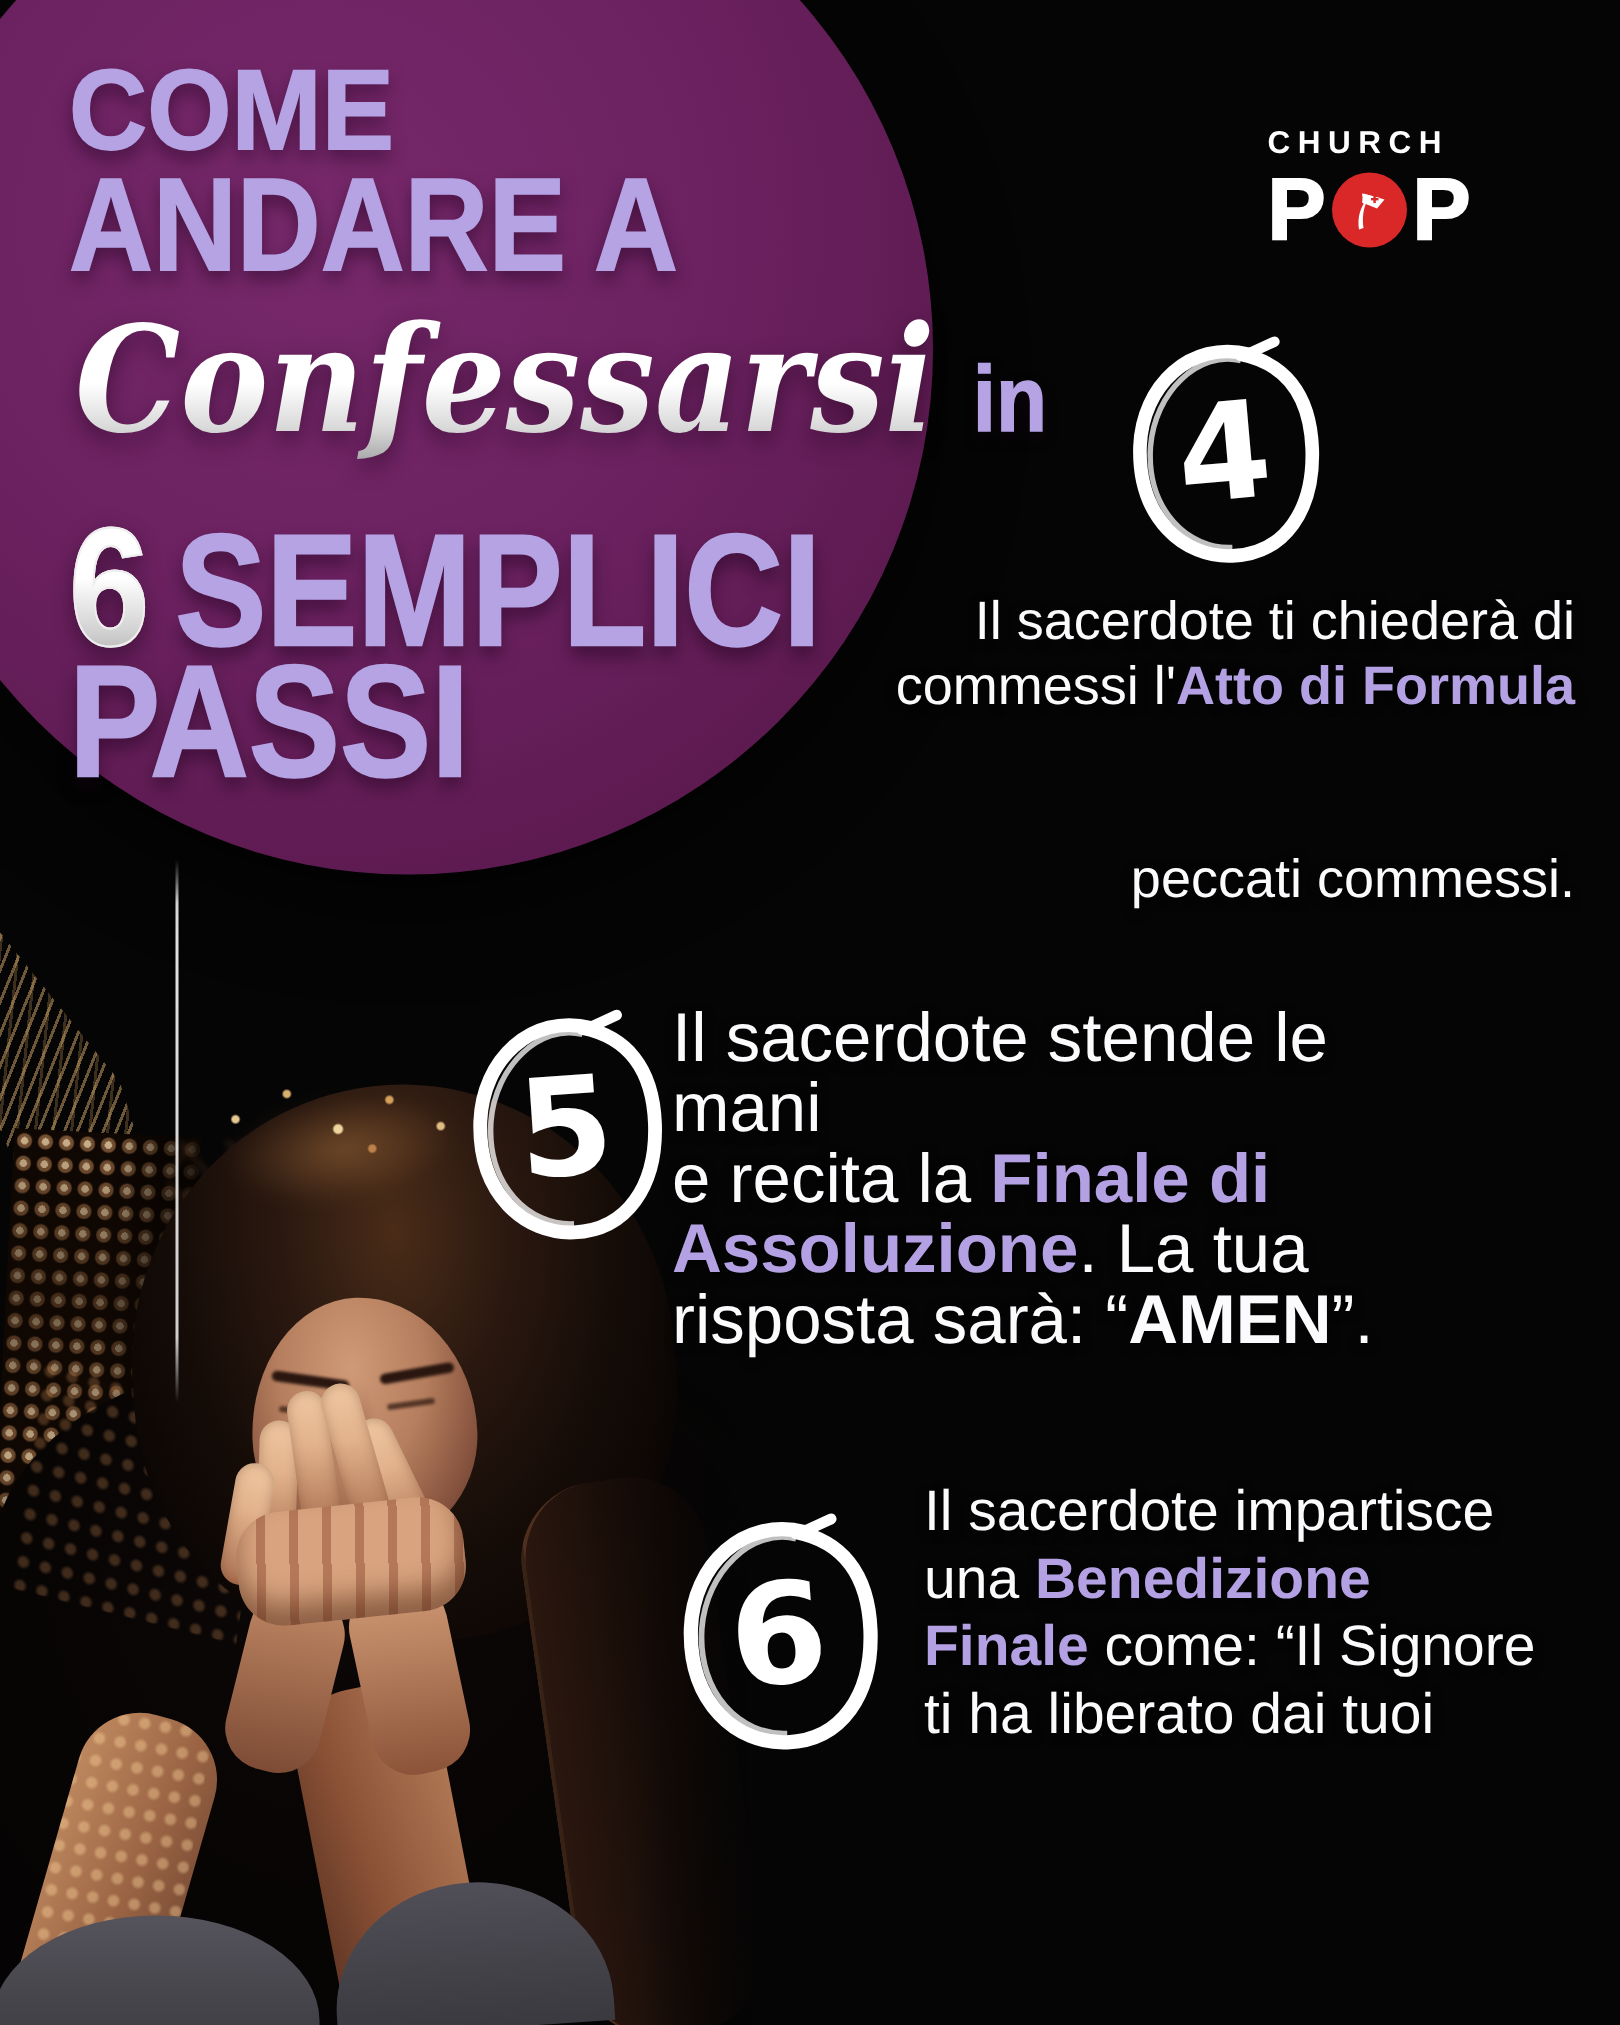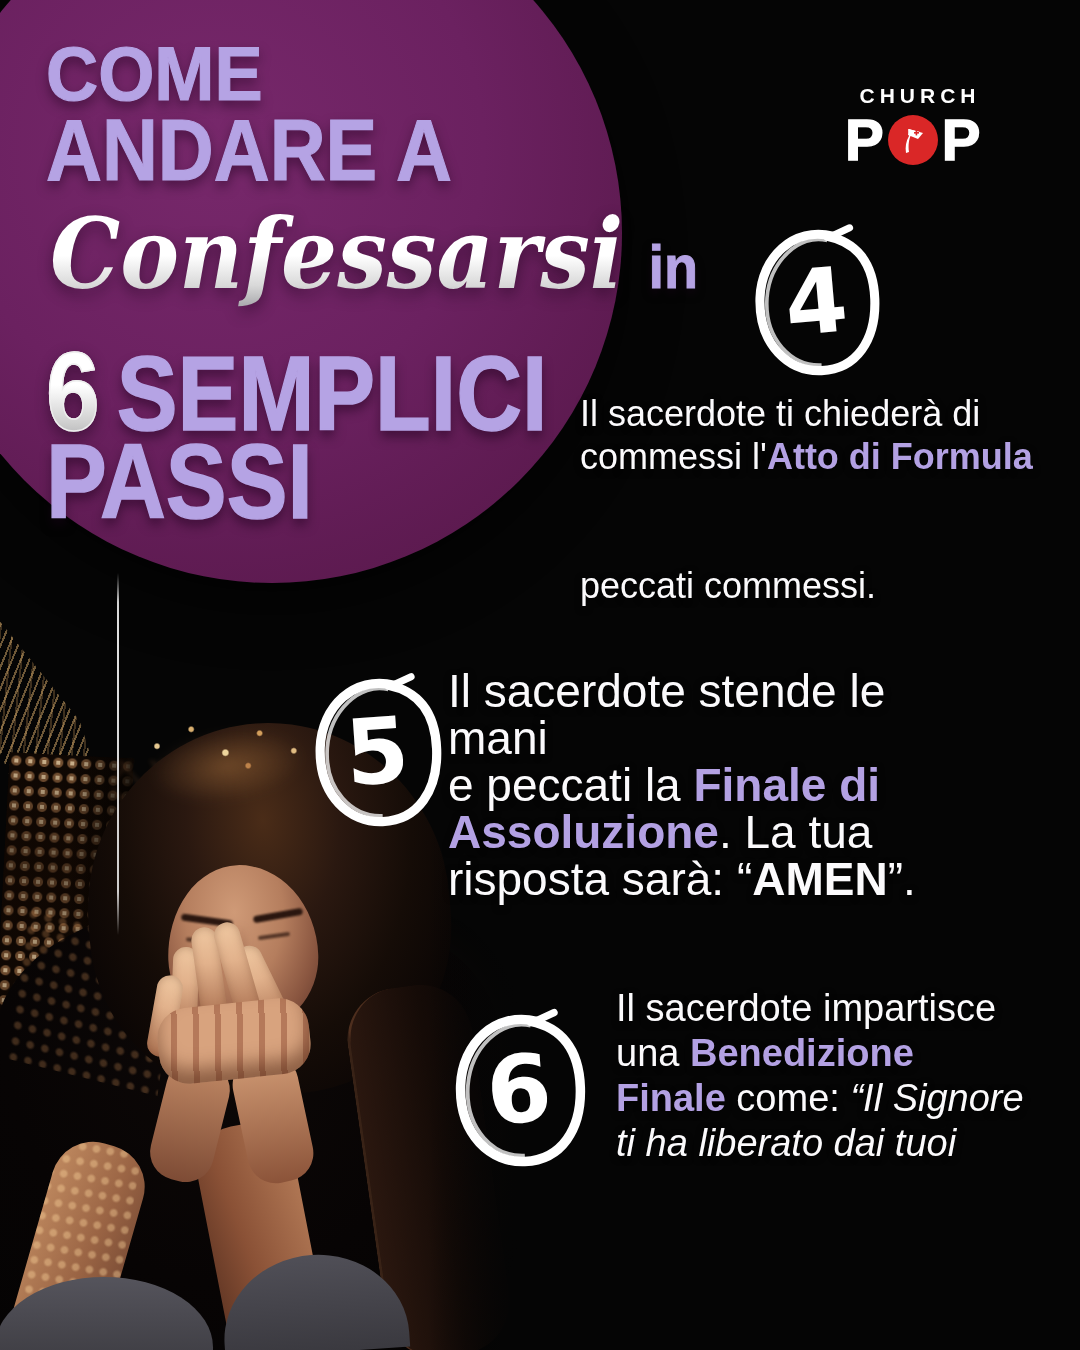--- a/index.html
+++ b/index.html
@@ -109,37 +109,37 @@
   .t-row4{left:46px;top:336px;z-index:6;white-space:nowrap;line-height:1;transform:scaleX(.86);transform-origin:left top;}
   .t-six{font-weight:700;font-size:112px;-webkit-text-stroke:1.5px #eee;
     background:linear-gradient(180deg,#ffffff 45%,#cfcfcf 75%,#9a9a9e 100%);
     -webkit-background-clip:text;background-clip:text;color:transparent;margin-right:20px;
     filter:drop-shadow(0 6px 8px rgba(20,0,20,.45));}
   .t-big{font-weight:700;font-size:106px;color:#b5a3e4;-webkit-text-stroke:1.5px #b5a3e4;
     text-shadow:0 7px 12px rgba(25,0,25,.5);}
   .t-passi{left:46px;top:428px;z-index:6;line-height:1;transform:scaleX(.86);transform-origin:left top;white-space:nowrap;}
 
   
-  .logo{left:845px;top:84px;z-index:6;width:150px;text-align:center;}
+  .logo{left:845px;top:84px;z-index:6;width:150px;text-align:left;}
   .logo-church{font-weight:700;font-size:21px;letter-spacing:5px;color:#fff;}
   .logo-pop{display:flex;align-items:center;margin-top:3px;font-weight:700;font-size:58px;line-height:1;color:#fff;
     -webkit-text-stroke:1.5px #fff;}
   .logo-o{width:50px;height:50px;border-radius:50%;background:#da2727;margin:0 4px;
     display:flex;align-items:center;justify-content:center;}
 
   
   .badge{z-index:6;}
   .badge svg{overflow:visible;}
   .step-text{z-index:6;color:#fbfafc;text-shadow:0 2px 7px rgba(0,0,0,.65);}
-  .s4-text{left:580px;top:392px;width:470px;font-size:36px;line-height:43px;text-align:left;}
+  .s4-text{left:580px;top:392px;width:470px;font-size:36px;line-height:43px;text-align:right;}
   .s5-text{left:448px;top:668px;width:545px;font-size:46px;line-height:47px;}
   .s6-text{left:616px;top:986px;width:460px;font-size:38px;line-height:45px;}
   .hl{color:#b3a1e3;font-weight:700;}
   .bold{font-weight:700;}
-  .it{font-style:italic;margin-top:12px;}
+  .it{margin-top:12px;}
 </style>
 </head>
 <body>
 
 <div class="canvas">
 
   <div class="abs photo">
     <div class="abs glow"></div>
     <div class="abs streaks"></div>
     <div class="abs panel"></div>
@@ -221,21 +221,21 @@
   <div class="abs badge" style="left:306px;top:672px;">
     <svg width="142" height="160" viewBox="0 0 100 112">
       <path d="M62 9 C34 2 11 24 10 53 C9 87 31 106 54 105 C79 104 93 83 92 54 C91 27 78 13 58 9" fill="none" stroke="#fff" stroke-width="6.5" stroke-linecap="round"></path>
       <path d="M58 12 C38 7 17 27 15 53 C13 83 33 102 54 101" fill="none" stroke="#fff" stroke-width="2.6" opacity=".75"></path>
       <path d="M61 9 L74 3" stroke="#fff" stroke-width="5" stroke-linecap="round"></path>
       <text x="50" y="78" text-anchor="middle" font-family="DejaVu Sans" font-size="64" font-weight="bold" fill="#fff" transform="rotate(-4 50 56)">5</text>
     </svg>
   </div>
   <div class="abs step-text s5-text">
     <span>Il sacerdote stende le mani</span><br>
-    <span>e peccati la </span><span class="hl">Finale di</span><br>
+    <span>e recita la </span><span class="hl">Finale di</span><br>
     <span class="hl">Assoluzione</span><span>. La tua</span><br>
     <span>risposta sarà: “</span><span class="bold">AMEN</span><span>”.</span>
   </div>
 
   <div class="abs badge" style="left:446px;top:1008px;">
     <svg width="146" height="164" viewBox="0 0 100 112">
       <path d="M62 9 C34 2 11 24 10 53 C9 87 31 106 54 105 C79 104 93 83 92 54 C91 27 78 13 58 9" fill="none" stroke="#fff" stroke-width="6.5" stroke-linecap="round"></path>
       <path d="M58 12 C38 7 17 27 15 53 C13 83 33 102 54 101" fill="none" stroke="#fff" stroke-width="2.6" opacity=".75"></path>
       <path d="M61 9 L74 3" stroke="#fff" stroke-width="5" stroke-linecap="round"></path>
       <text x="50" y="78" text-anchor="middle" font-family="DejaVu Sans" font-size="64" font-weight="bold" fill="#fff" transform="rotate(-4 50 56)">6</text>

